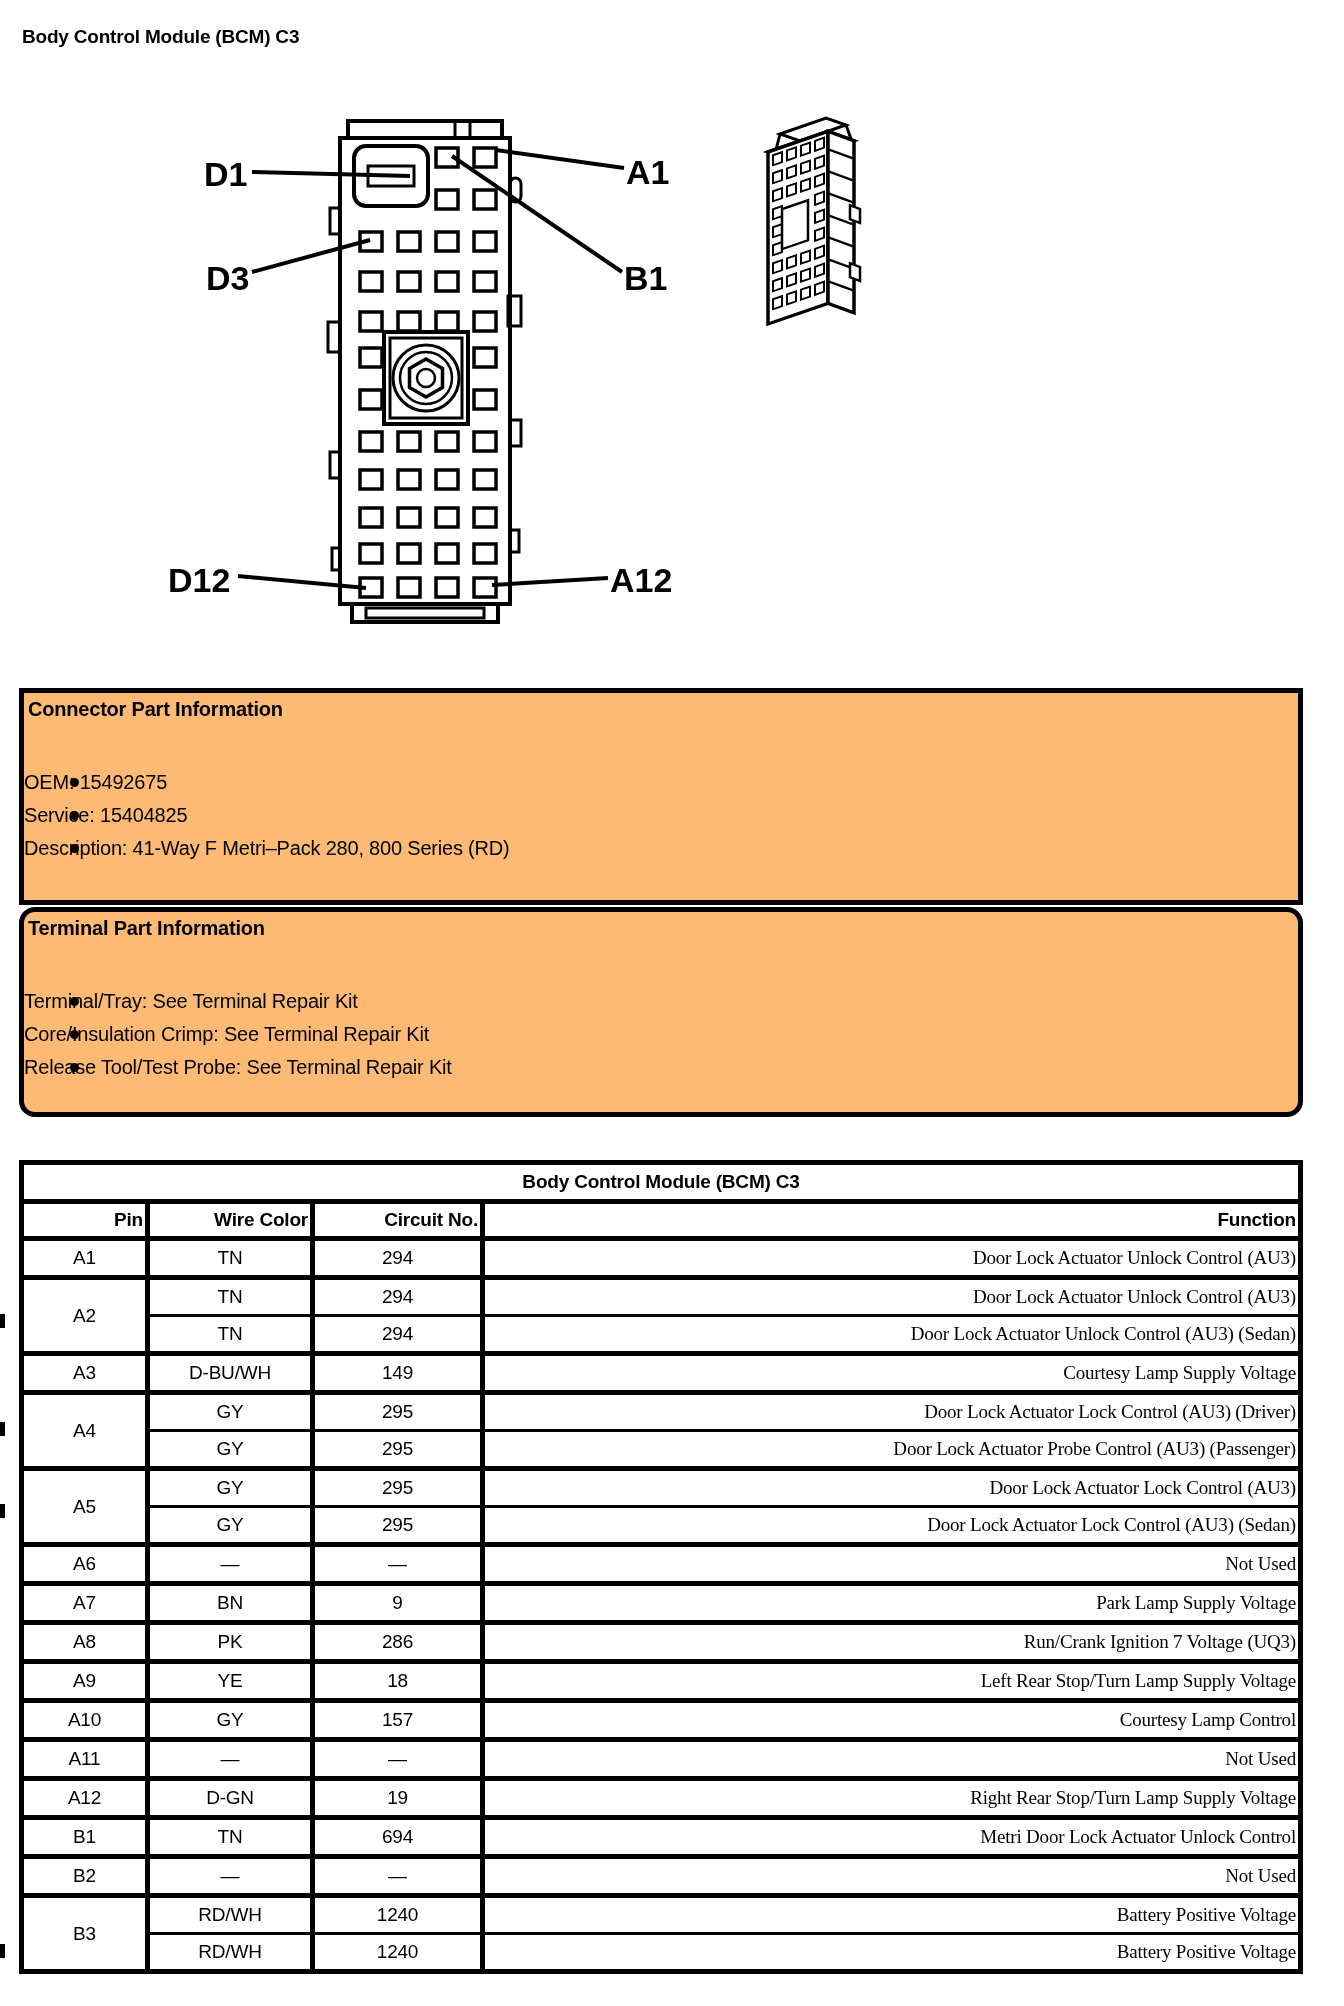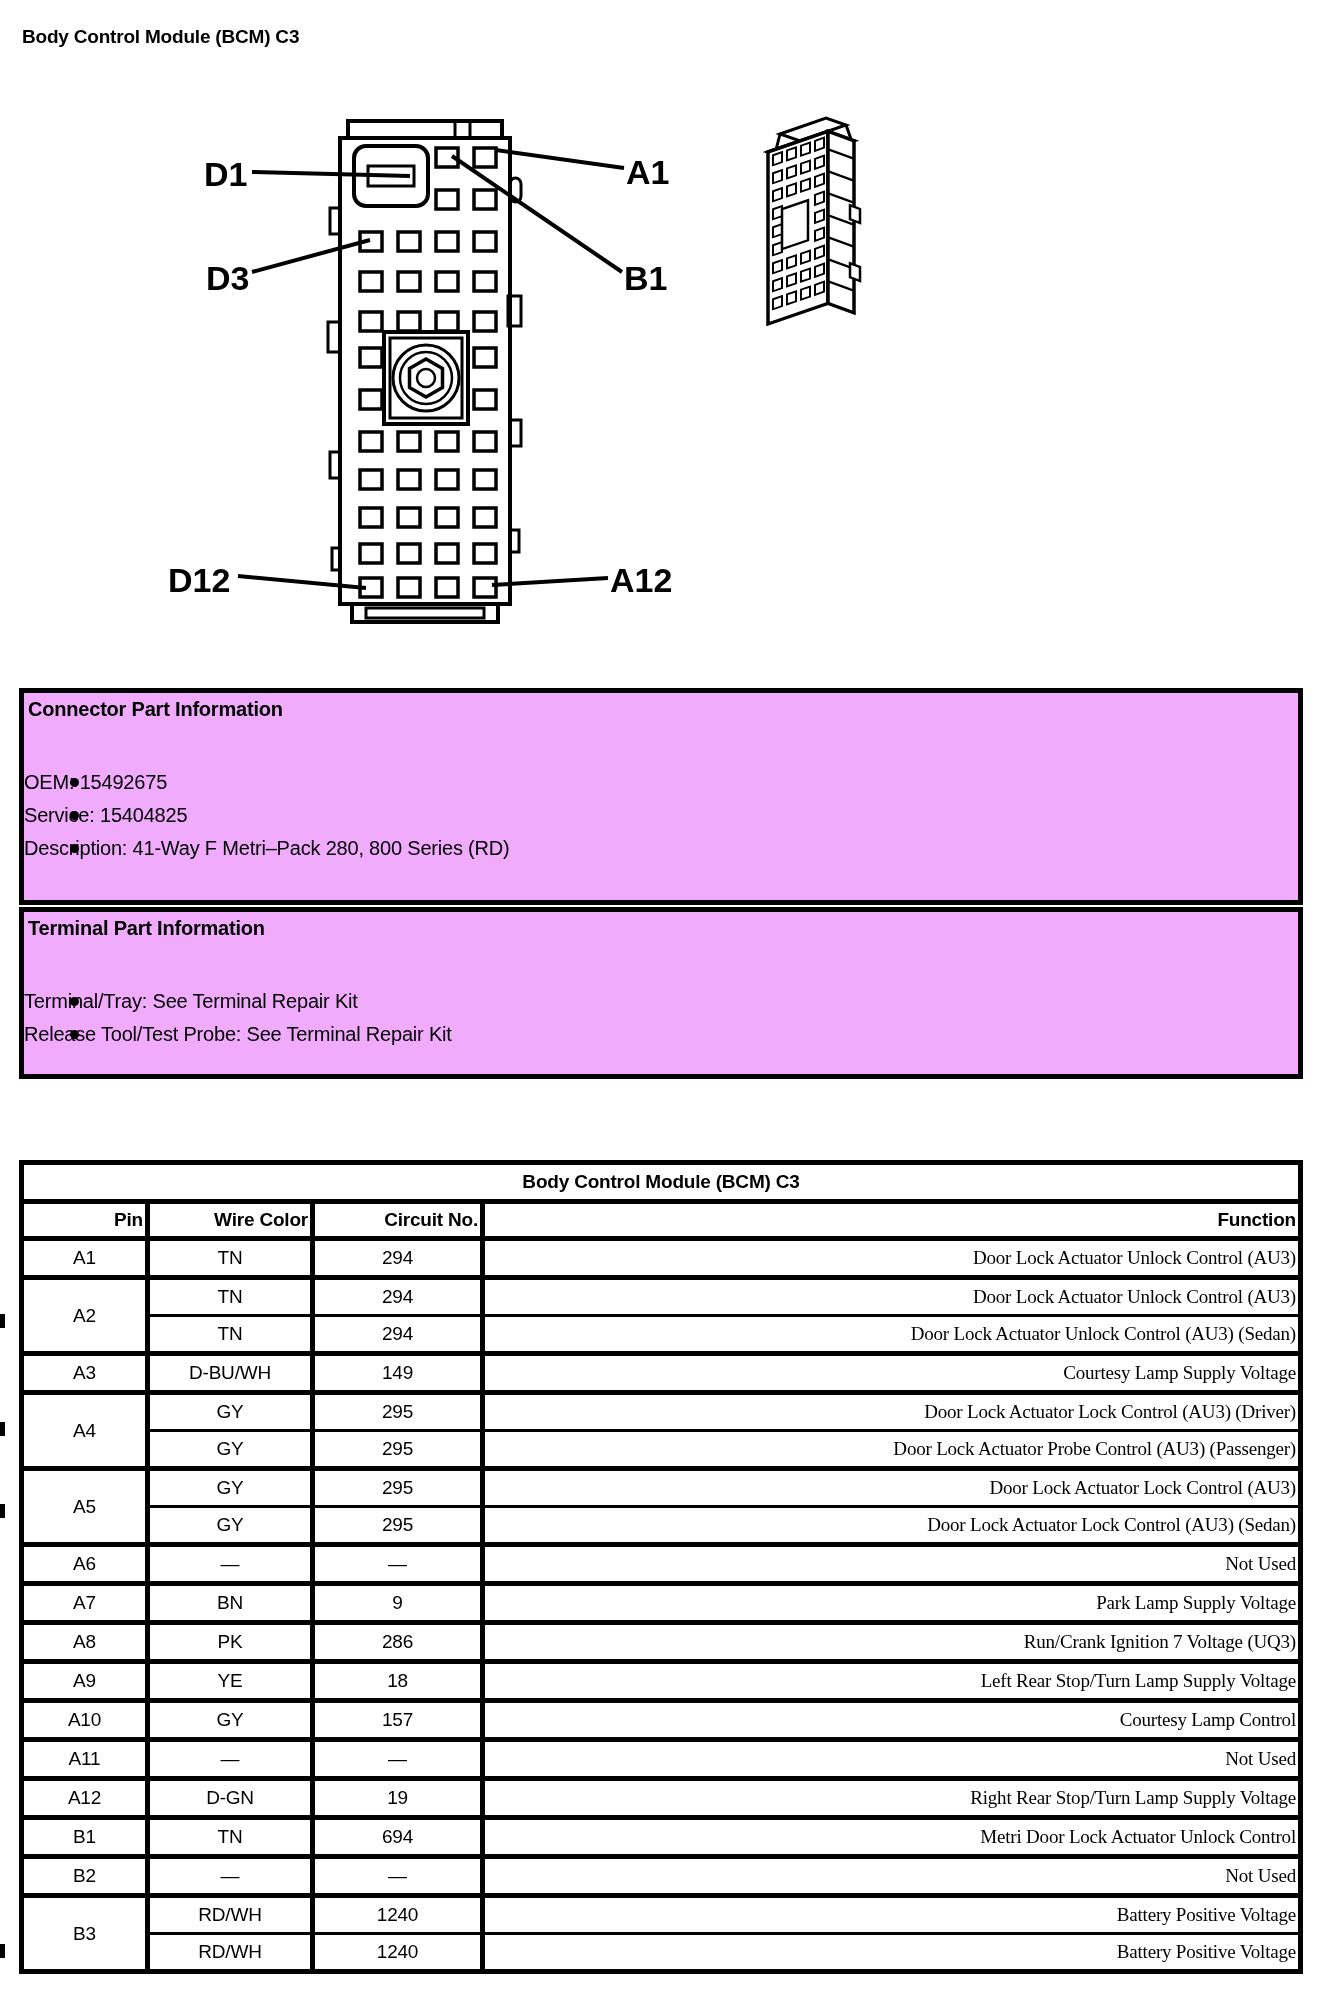--- a/index.html
+++ b/index.html
@@ -6,23 +6,23 @@
   body { width:1344px; height:2006px; font-family:"Liberation Sans", sans-serif; color:#000; }
   .page { position:relative; width:1344px; height:2006px; background:#fff; overflow:hidden; }
 
   .doc-title { position:absolute; left:22px; top:26px; margin:0;
                font-size:19px; font-weight:bold; letter-spacing:-0.2px; }
 
   svg.diagram { position:absolute; left:0; top:0; }
   svg.diagram text { font-family:"Liberation Sans", sans-serif; font-size:34px; font-weight:bold; fill:#000; }
 
   .info-box { position:absolute; left:19px; width:1284px; box-sizing:border-box;
-              border:5px solid #000; background:#f0abfc; }
+              border:5px solid #000; background:#fdba74; }
   .box1 { top:688px; height:217px; }
-  .box2 { top:907px; height:172px; }
+  .box2 { top:907px; height:210px;border-radius:16px; }
   .box-title { font-size:20px; font-weight:bold; padding:5px 6px 0 4px; letter-spacing:-0.2px; }
   .bullets { margin-top:45px; }
   .bullet-item { position:relative; font-size:20px; line-height:33px; letter-spacing:-0.2px; }
   .bullet-item::before { content:""; position:absolute; left:46px; top:12px;
                          width:9px; height:9px; background:#000; border-radius:50%; }
 
   table.pinout { position:absolute; left:19px; top:1160px; width:1284px;
                  border-collapse:collapse; background:#fff; table-layout:fixed; }
   .pinout th, .pinout td { border:5px solid #000; font-size:19px; padding:0 2px;
                            letter-spacing:-0.2px; overflow:hidden; white-space:nowrap; }
@@ -204,20 +204,21 @@
         <div class="bullet-item">OEM: 15492675</div>
         <div class="bullet-item">Service: 15404825</div>
         <div class="bullet-item">Description: 41-Way F Metri–Pack 280, 800 Series (RD)</div>
       </div>
   </section>
 
   <section class="info-box box2">
     <div class="box-title">Terminal Part Information</div>
     <div class="bullets">
         <div class="bullet-item">Terminal/Tray: See Terminal Repair Kit</div>
+        <div class="bullet-item">Core/Insulation Crimp: See Terminal Repair Kit</div>
         <div class="bullet-item">Release Tool/Test Probe: See Terminal Repair Kit</div>
       </div>
   </section>
 
   <table class="pinout">
     <colgroup>
         <col style="width:126px">
         <col style="width:165px">
         <col style="width:170px">
         <col>

